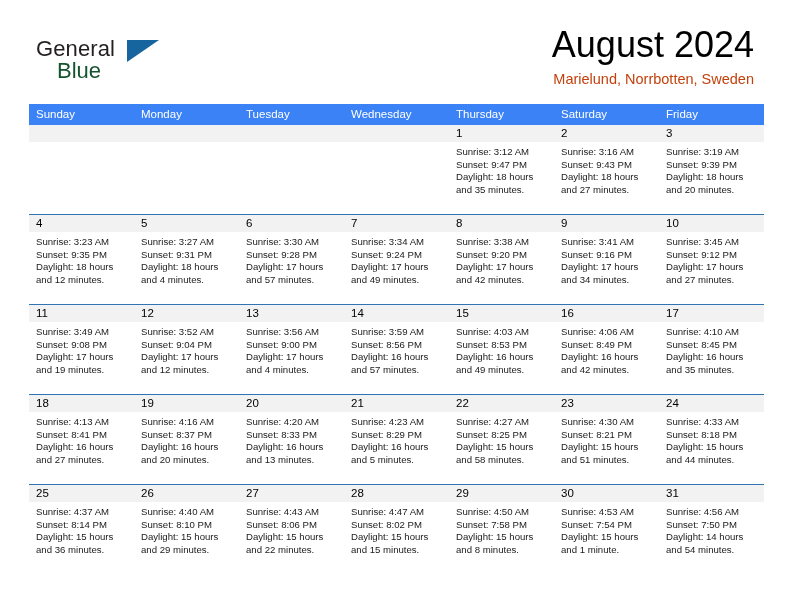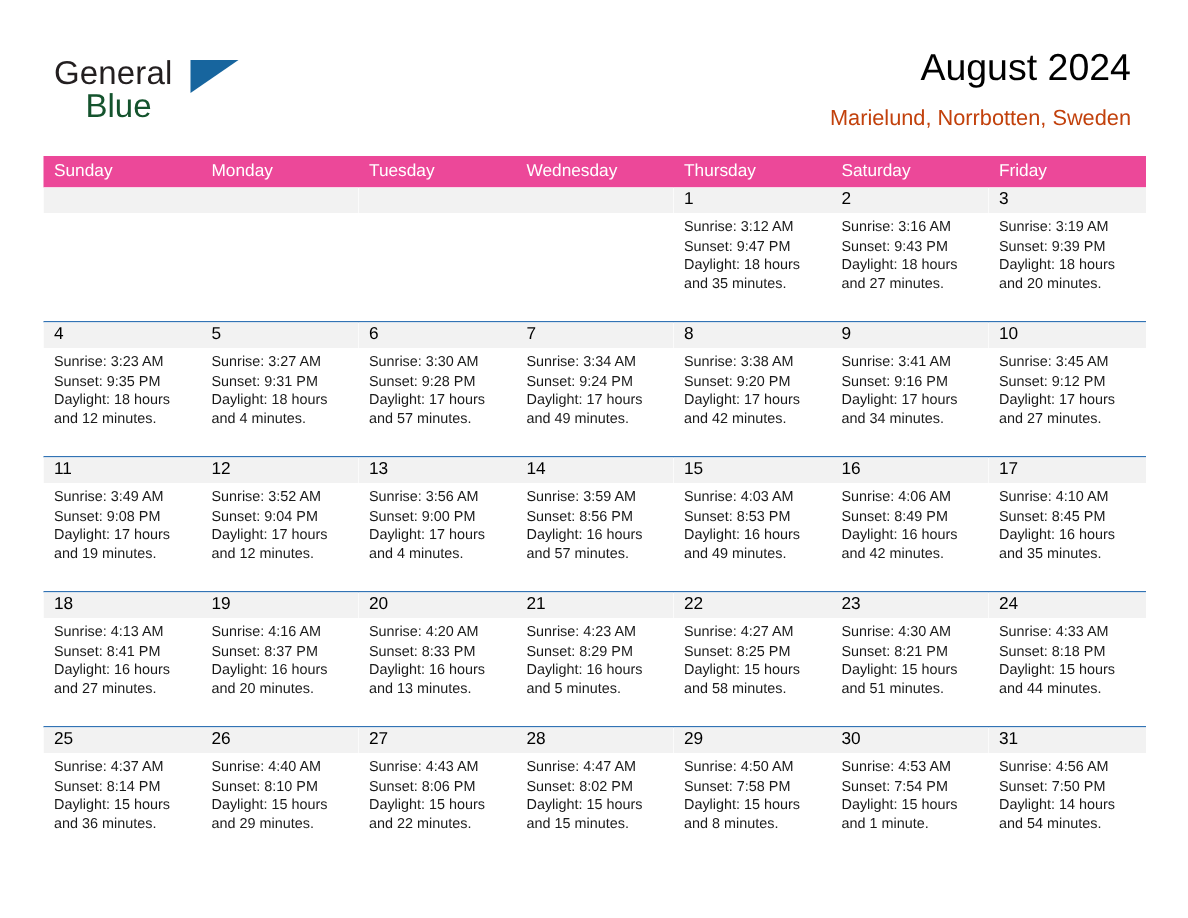--- a/index.html
+++ b/index.html
@@ -63,21 +63,21 @@
     border-bottom: 22px solid transparent;
   }
 
   .title-block {
     position: absolute;
     right: 38px;
     top: 28px;
     text-align: right;
   }
   .cal-title {
-    font-size: 25px;
+    font-size: 36px;
     font-weight: normal;
     color: #000000;
     line-height: 34px;
     white-space: nowrap;
   }
   .cal-subtitle {
     font-size: 14.5px;
     color: #c2410c;
     line-height: 20px;
     margin-top: 7px;
@@ -86,21 +86,21 @@
 
   
   .calendar {
     position: absolute;
     left: 29px;
     top: 104px;
     width: 735px;
   }
   .weekdays {
     display: flex;
-    background: #ec4899;
+    background: #3b82f6;
   }
   .weekday {
     flex: 1 1 0;
     box-sizing: border-box;
     color: #ffffff;
     font-size: 11.5px;
     padding: 5px 0 5px 7px;
     height: 21px;
     line-height: 11px;
     overflow: hidden;

